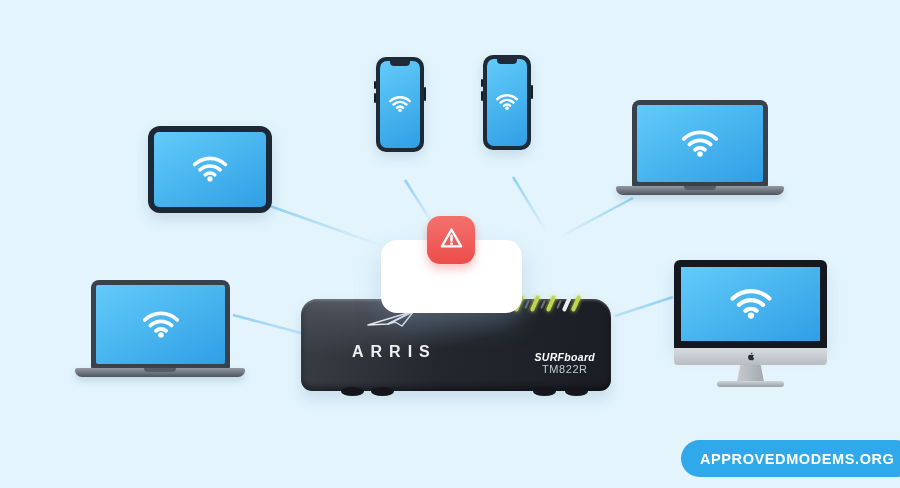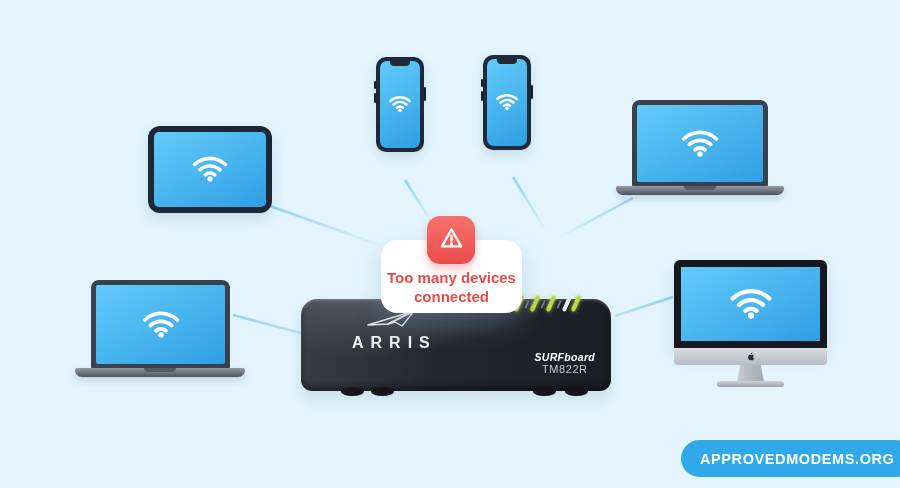--- a/index.html
+++ b/index.html
@@ -69,21 +69,21 @@
       linear-gradient(100deg,#3a3f47 0%,#24272e 45%,#1a1d23 100%);
     box-shadow:inset 0 2px 2px rgba(255,255,255,.18), inset 0 -4px 6px rgba(0,0,0,.45),
       0 8px 14px rgba(110,150,180,.22);}
   .modem .foot{position:absolute;bottom:-5px;height:9px;width:23px;border-radius:50%;
     background:#14161b;}
   .modem .foot.f1{left:40px;}  .modem .foot.f2{left:70px;}
   .modem .foot.f3{left:232px;} .modem .foot.f4{left:264px;}
   .brand{position:absolute;left:44px;top:10px;text-align:center;}
   .brand .plane{display:block;margin:0 auto;}
   .brand .name{color:#eef0f2;font-size:16px;font-weight:bold;letter-spacing:7px;
-    padding-left:7px;margin-top:1px;}
+    padding-left:7px;margin-top:10px;}
   .model{position:absolute;right:16px;bottom:15px;text-align:center;line-height:1.15;}
   .model .surf{color:#fff;font-size:10.5px;font-weight:bold;font-style:italic;letter-spacing:.3px;text-align:center;}
   .model .num{color:#c6cbd1;font-size:11px;letter-spacing:.6px;}
   .leds{position:absolute;left:216px;top:-4px;display:flex;align-items:flex-start;gap:5px;}
   .led{width:4px;height:17px;background:#bfd750;border-radius:2px;transform:rotate(24deg);
     box-shadow:0 0 4px rgba(195,225,80,.9);}
   .led.white{background:#e9edf0;box-shadow:none;}
   .ledmark{width:2px;height:9px;background:#70757d;border-radius:1px;transform:rotate(24deg);
     margin-top:5px;}
 
@@ -283,19 +283,18 @@
   <div class="alert-box"></div>
   <div class="alert-icon">
     <span>
       <svg width="27" height="27" viewBox="0 0 24 24">
         <path d="M12 4 L20.5 19 H3.5 Z" fill="none" stroke="#fff" stroke-width="2.1" stroke-linejoin="round"></path>
         <line x1="12" y1="9.6" x2="12" y2="13.8" stroke="#fff" stroke-width="2.2" stroke-linecap="round"></line>
         <circle cx="12" cy="16.7" r="1.3" fill="#fff"></circle>
       </svg>
     </span>
   </div>
-  <div class="alert-text">Too many devices connected</div>
 
   <div class="badge">
     <span>APPROVEDMODEMS.ORG</span>
   </div>
 
 </div>
 
 </body></html>

